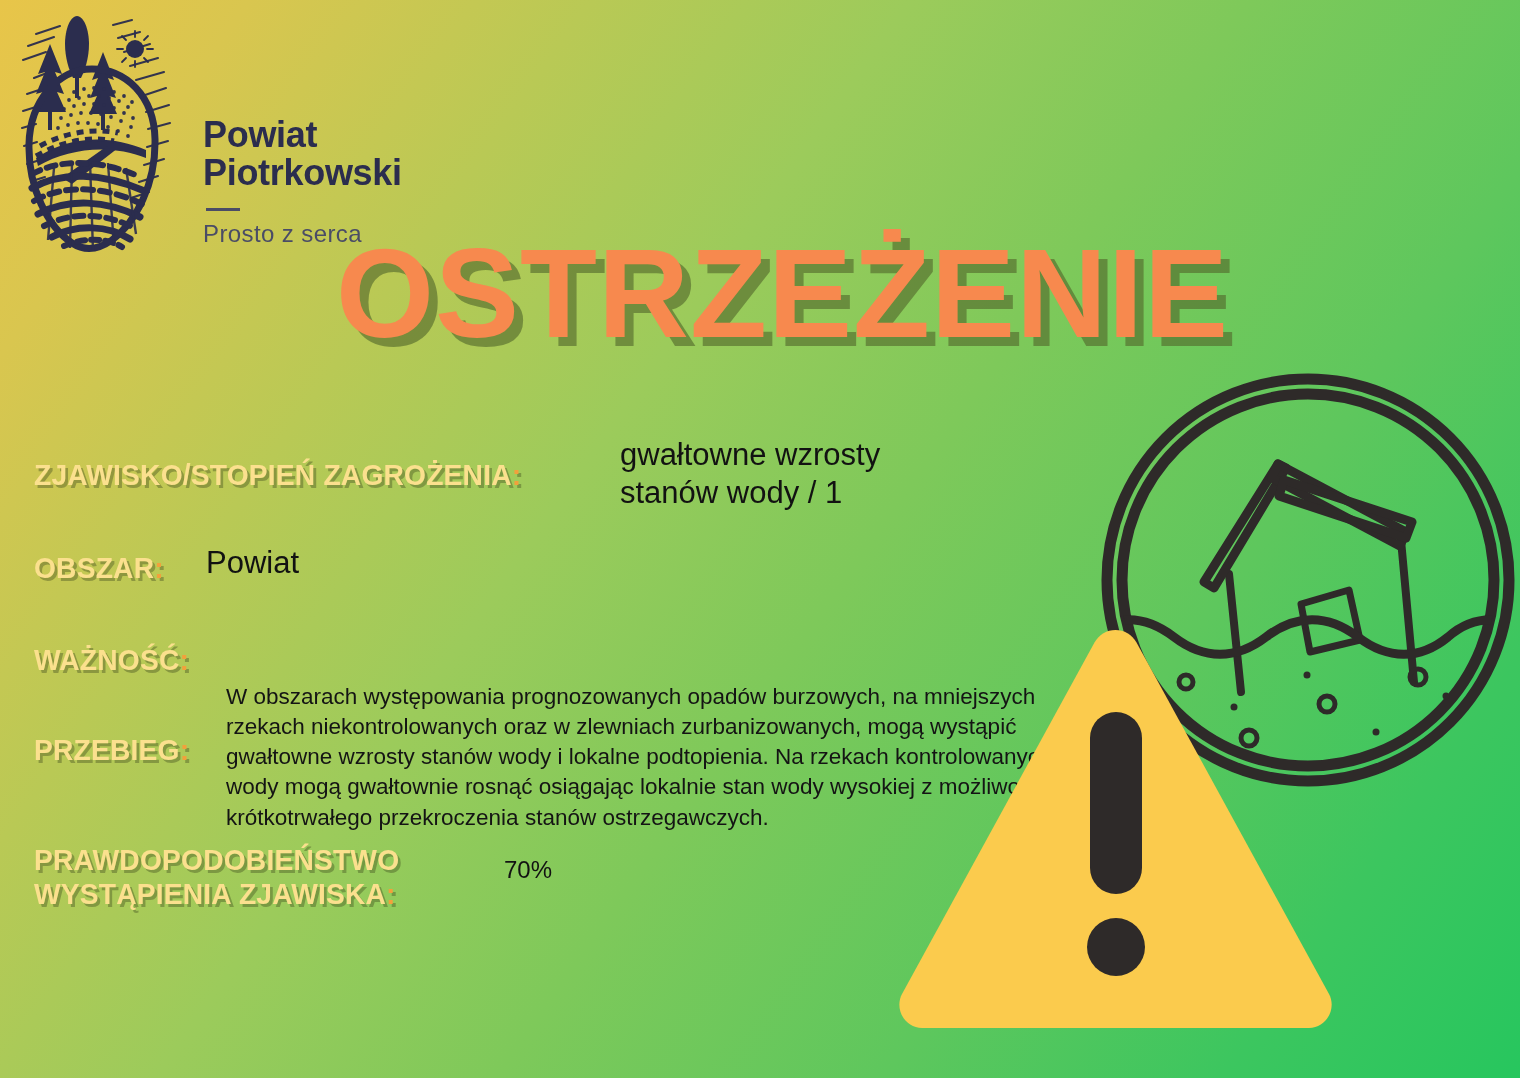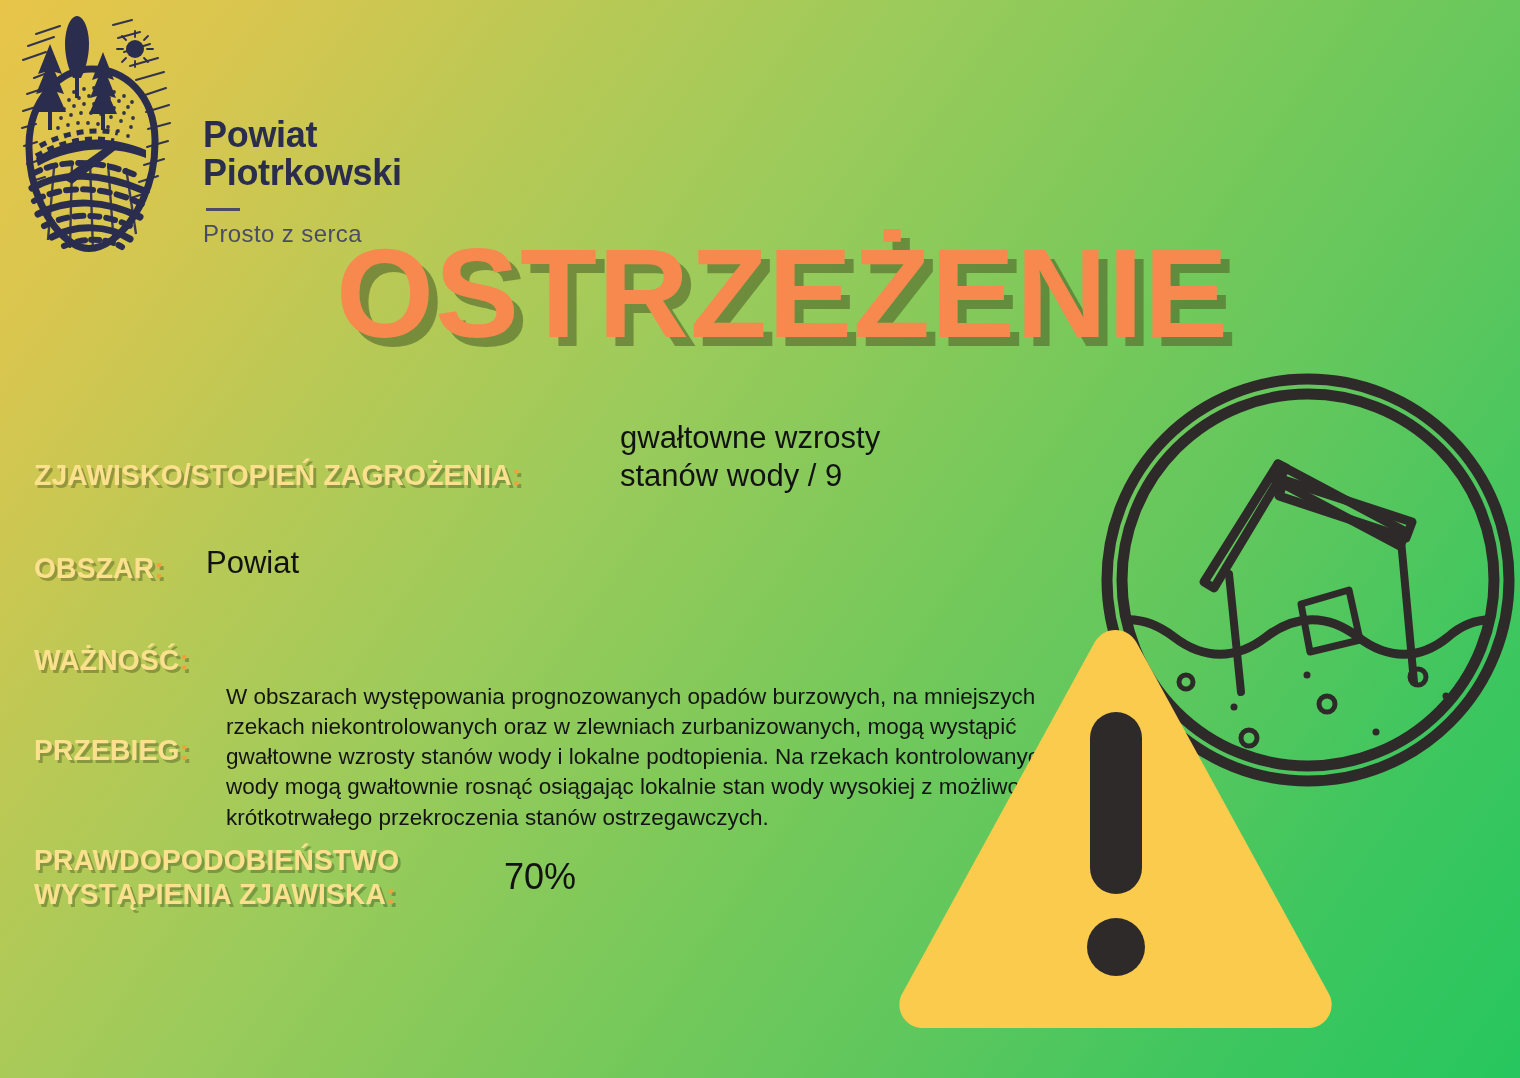--- a/index.html
+++ b/index.html
@@ -97,21 +97,21 @@
   .label .colon { color: #f2a03c; }
   .value {
     position: absolute;
     font-size: 31px;
     color: #121212;
     line-height: 1.23;
     white-space: nowrap;
   }
 
   #lbl-phenomenon { left: 34px; top: 458px; }
-  #val-phenomenon { left: 620px; top: 419px; }
+  #val-phenomenon { left: 620px; top: 436px; }
 
   #lbl-area { left: 34px; top: 551px; }
   #val-area { left: 206px; top: 544px; }
 
   #lbl-validity { left: 34px; top: 643px; }
   #val-validity { left: 228px; top: 600px; }
   #val-validity .v2 { margin-left: -5px; display: block; }
 
   #lbl-course { left: 34px; top: 733px; }
   #body-course {
@@ -119,21 +119,21 @@
     left: 226px;
     top: 682px;
     width: 890px;
     font-size: 22.5px;
     color: #141414;
     line-height: 1.34;
     text-align: left;
   }
 
   #lbl-probability { left: 34px; top: 843px; line-height: 1.12; }
-  #val-probability { left: 504px; top: 855px; font-size: 36px; }
+  #val-probability { left: 504px; top: 855px; font-size: 24px; }
 
   
   #flood-icon {
     position: absolute;
     left: 1096px;
     top: 352px;
     width: 424px;
     height: 456px;
   }
 
@@ -284,21 +284,21 @@
       <div id="logo-rule"></div>
       <div id="logo-tagline">Prosto z serca</div>
     </div>
   </div>
 
   <div id="title">OSTRZEŻENIE</div>
 
   <div id="lbl-phenomenon" class="label"><span>ZJAWISKO/STOPIEŃ ZAGROŻENIA</span><span class="colon">:</span></div>
   <div id="val-phenomenon" class="value">
     <span>gwałtowne wzrosty</span><br>
-    <span>stanów wody / 9</span>
+    <span>stanów wody / 1</span>
   </div>
 
   <div id="lbl-area" class="label"><span>OBSZAR</span><span class="colon">:</span></div>
   <div id="val-area" class="value">Powiat</div>
 
   <div id="lbl-validity" class="label"><span>WAŻNOŚĆ</span><span class="colon">:</span></div>
 
   <div id="lbl-course" class="label"><span>PRZEBIEG</span><span class="colon">:</span></div>
   <div id="body-course">W obszarach występowania prognozowanych opadów burzowych, na mniejszych rzekach niekontrolowanych oraz w zlewniach zurbanizowanych, mogą wystąpić gwałtowne wzrosty stanów wody i lokalne podtopienia. Na rzekach kontrolowanych stany wody mogą gwałtownie rosnąć osiągając lokalnie stan wody wysokiej z możliwością krótkotrwałego przekroczenia stanów ostrzegawczych.</div>
 

